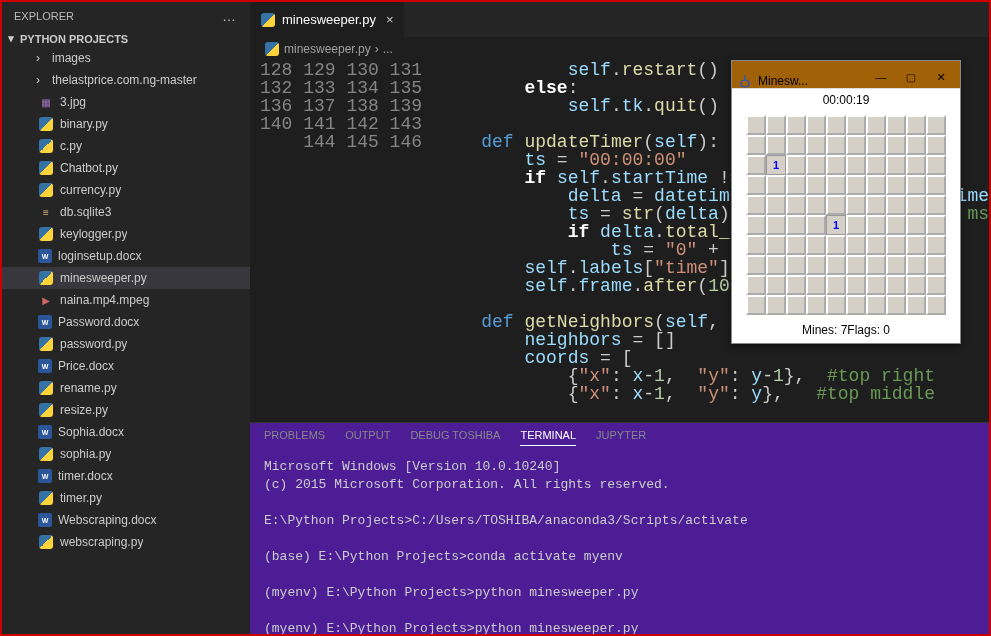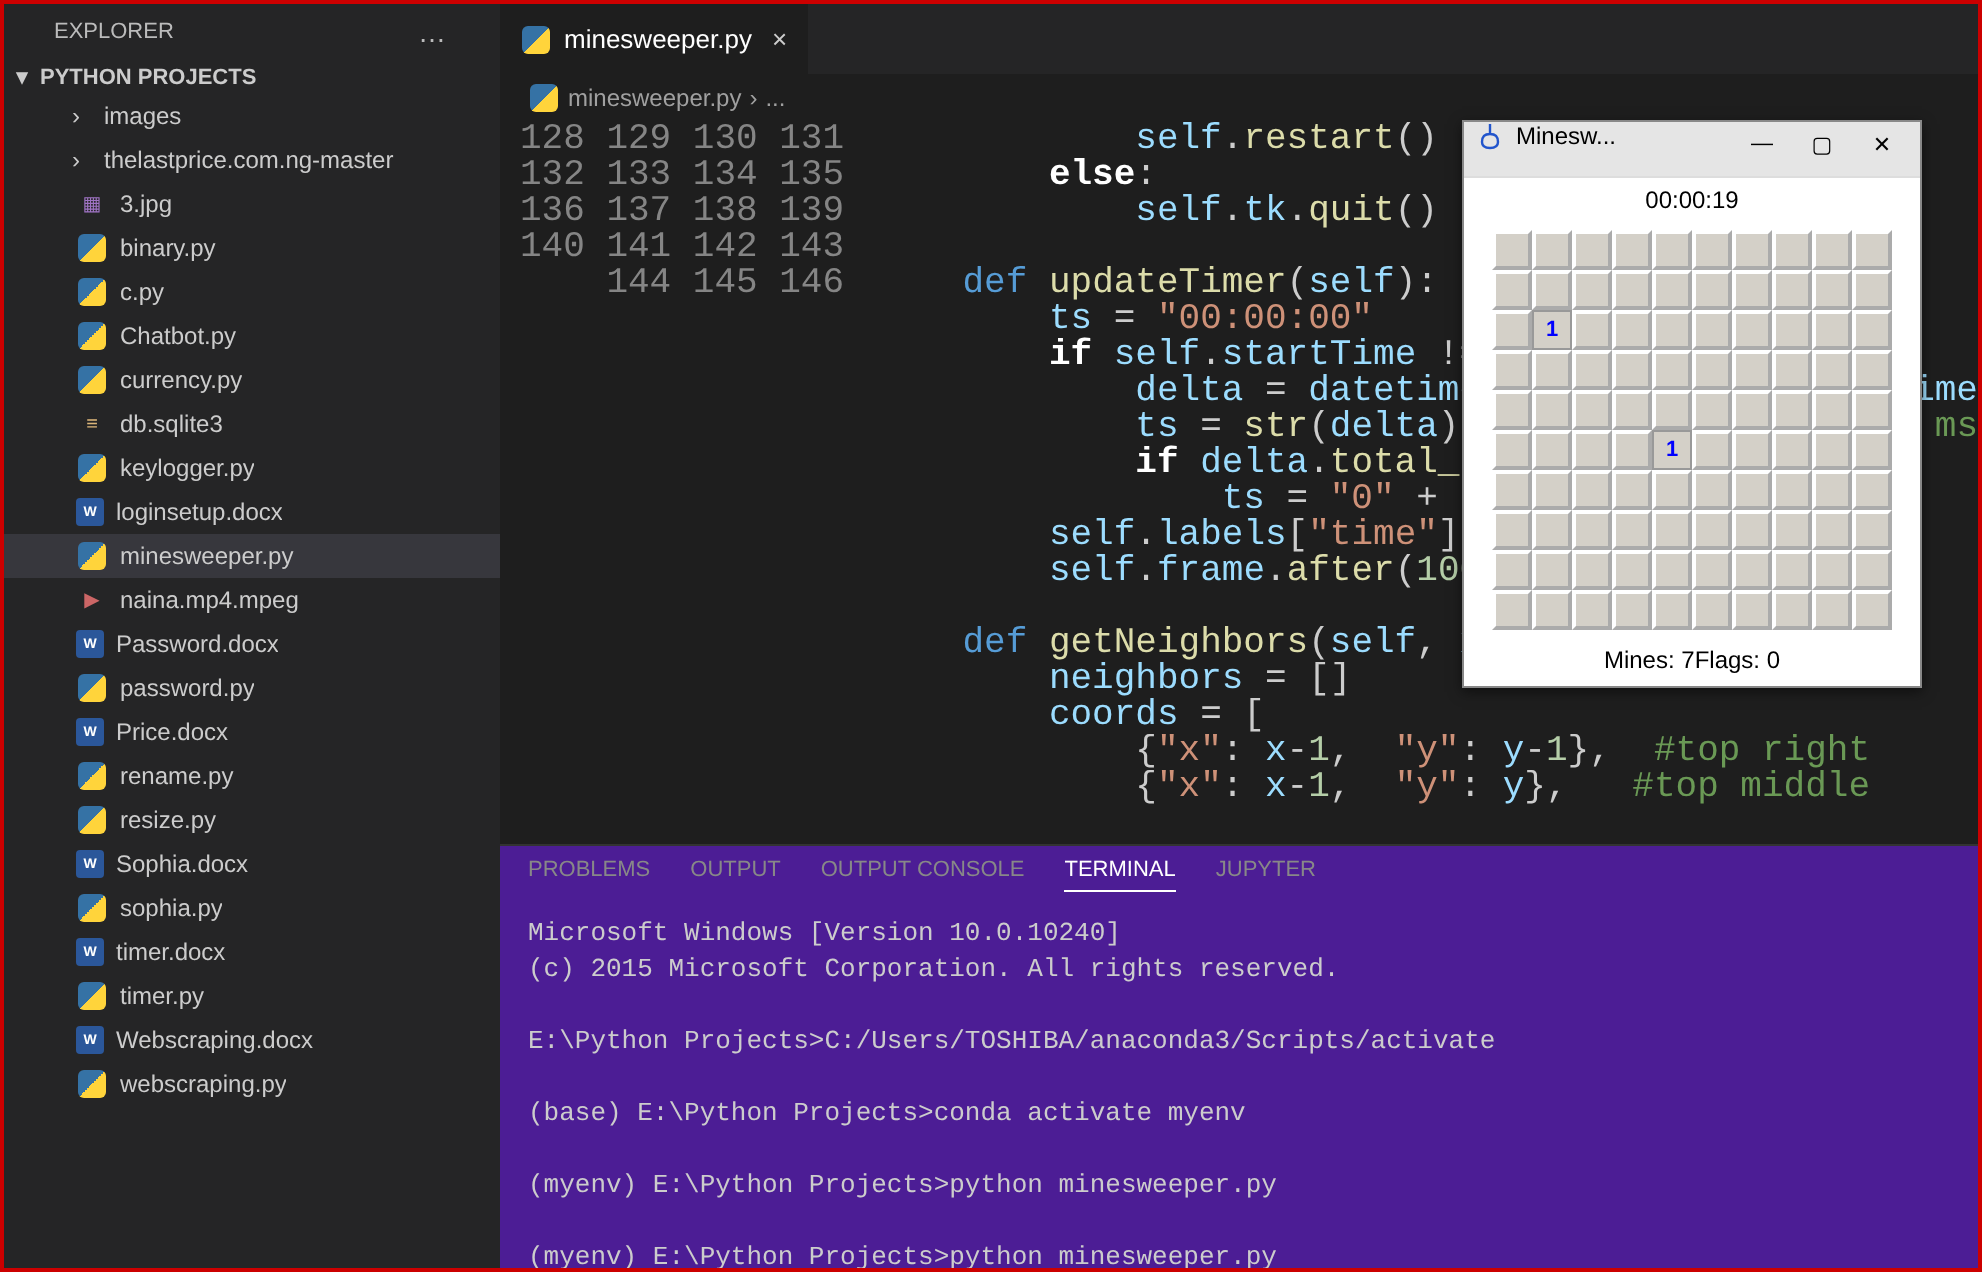--- a/index.html
+++ b/index.html
@@ -19,21 +19,21 @@
   width: 248px; height: 632px;
   background: #252526;
   display: flex;
   flex-direction: column;
   font-size: 12px;
 }
 .sidebar-header {
   display: flex;
   justify-content: space-between;
   align-items: center;
-  padding: 6px 25px;
+  padding: 6px 12px;
   font-size: 11px;
   color: #bbb;
   text-transform: uppercase;
 }
 .sidebar-header .dots { font-size: 14px; letter-spacing: 2px; cursor: pointer; }
 .section-title {
   display: flex;
   align-items: center;
   gap: 4px;
   padding: 2px 4px;
@@ -162,24 +162,24 @@
   right: 28px; top: 58px;
   width: 230px;
   background: #fff;
   border: 1px solid #888;
   box-shadow: 0 2px 6px rgba(0,0,0,0.5);
   font-family: "Segoe UI", Arial, sans-serif;
   color: #000;
 }
 .titlebar {
   display: flex;
-  align-items: flex-start;
+  align-items: flex-end;
   height: 28px;
   padding: 0 4px 0 6px;
-  background: #e5e5e5;
+  background: #a16207;
   border-bottom: 1px solid #ddd;
 }
 .titlebar .appicon { width: 14px; height: 14px; margin-right: 6px; display:flex; align-items:center; justify-content:center; color:#00a; }
 .titlebar .title { flex: 1; font-size: 12px; }
 .titlebar .winbtn { width: 30px; height: 22px; display:flex; align-items:center; justify-content:center; font-size:11px; cursor:pointer; }
 .timer-row { text-align: center; font-size: 12px; padding: 4px 0; }
 .grid {
   display: grid;
   grid-template-columns: repeat(10, 20px);
   grid-template-rows: repeat(10, 20px);
@@ -391,21 +391,21 @@
         <span class="tok-self">coords</span> = [
             {<span class="tok-str">"x"</span>: <span class="tok-self">x</span>-<span class="tok-num">1</span>,  <span class="tok-str">"y"</span>: <span class="tok-self">y</span>-<span class="tok-num">1</span>},  <span class="tok-comment">#top right</span>
             {<span class="tok-str">"x"</span>: <span class="tok-self">x</span>-<span class="tok-num">1</span>,  <span class="tok-str">"y"</span>: <span class="tok-self">y</span>},   <span class="tok-comment">#top middle</span></div>
   </div>
 </div>
 
 <div class="terminal-panel">
   <div class="panel-tabs" id="panel-tabs">
       <span class="panel-tab">PROBLEMS</span>
       <span class="panel-tab">OUTPUT</span>
-      <span class="panel-tab">OUTPUT CONSOLE</span>
+      <span class="panel-tab">DEBUG TOSHIBA</span>
       <span class="panel-tab active">TERMINAL</span>
       <span class="panel-tab">JUPYTER</span>
     </div>
   <div class="terminal-content" id="terminal-content">Microsoft Windows [Version 10.0.10240]
 (c) 2015 Microsoft Corporation. All rights reserved.
 
 E:\Python Projects&gt;C:/Users/TOSHIBA/anaconda3/Scripts/activate
 
 (base) E:\Python Projects&gt;conda activate myenv
 

